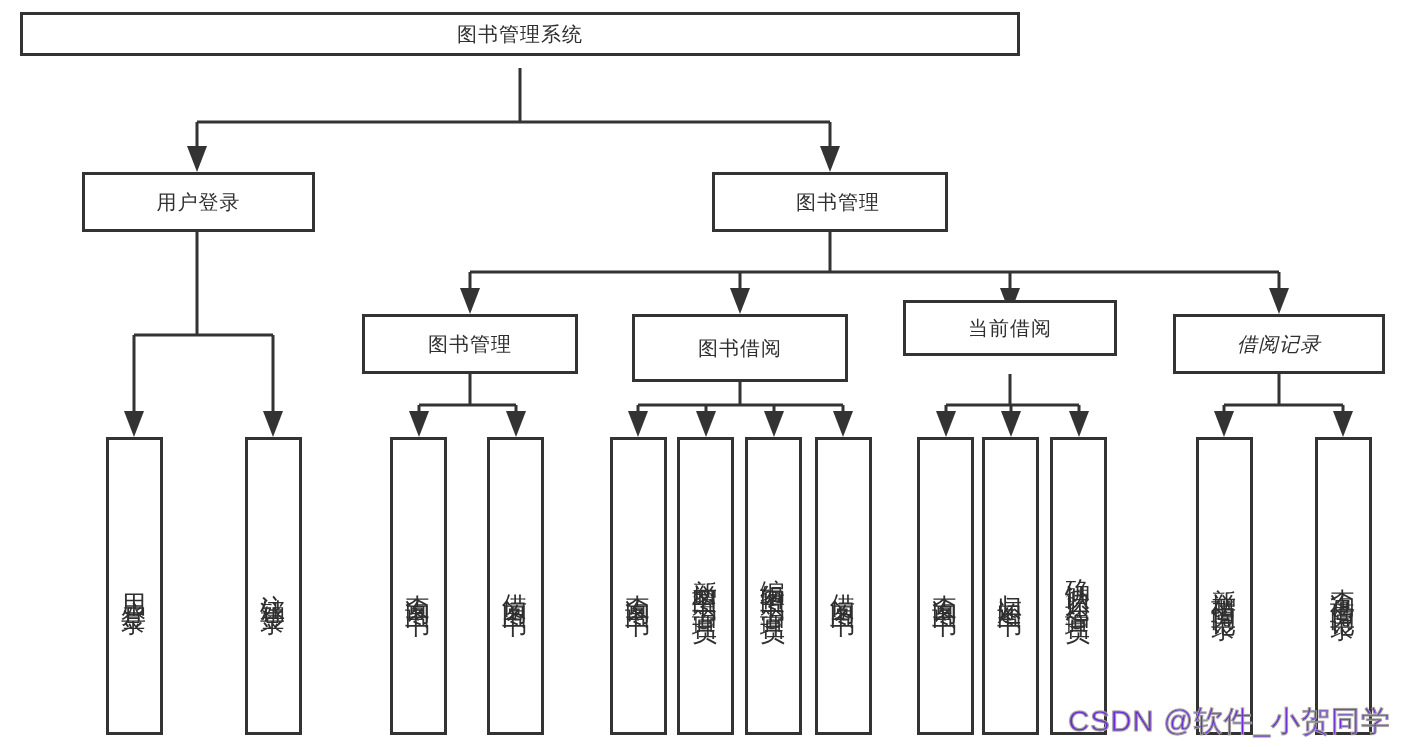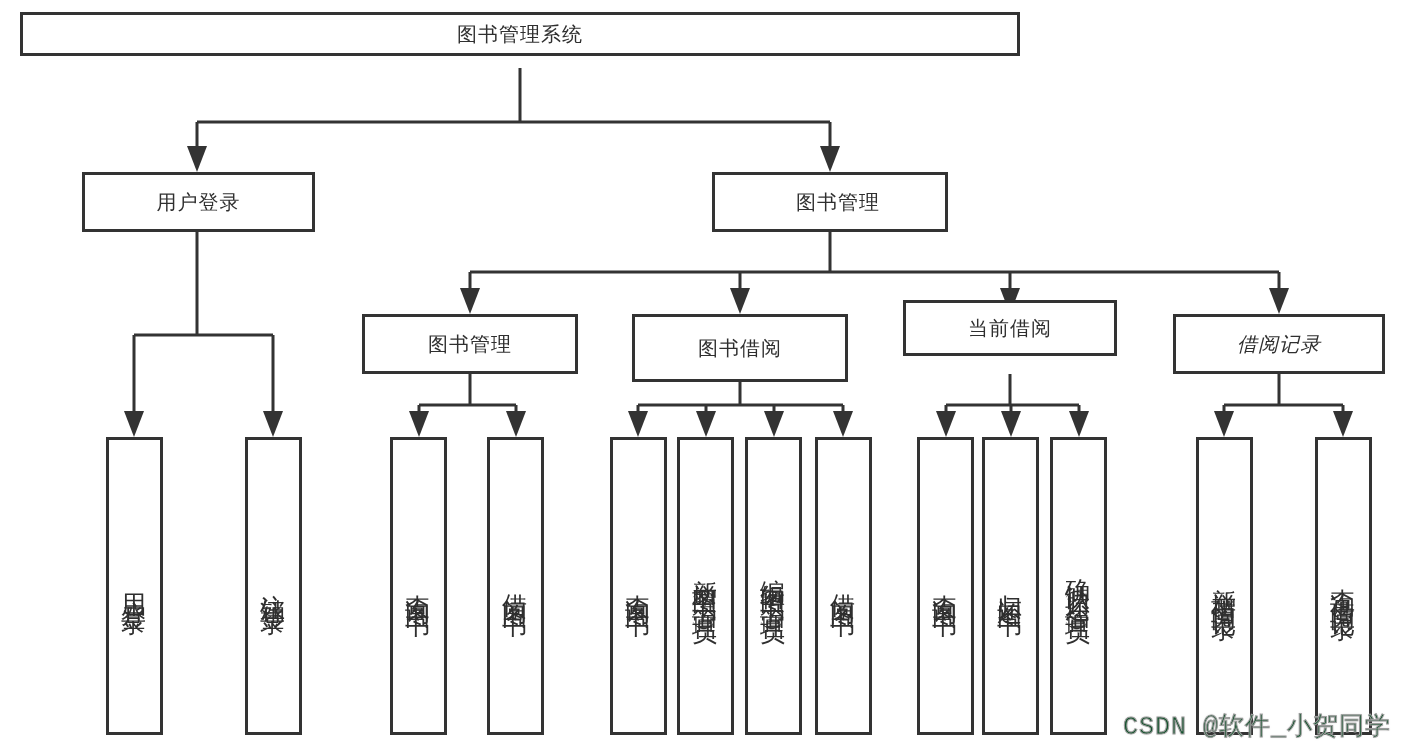--- a/index.html
+++ b/index.html
@@ -64,28 +64,27 @@
   #l9  { left: 917px; }
   #l10 { left: 982px; }
   #l11 { left: 1050px; }
   #l12 { left: 1196px; }
   #l13 { left: 1315px; }
 
   .watermark {
     position: absolute;
     right: 14px;
     bottom: 5px;
-    font-size: 25px;
+    font-size: 29px;
     letter-spacing: 1px;
-    color: #14532d;
+    color: #6d28d9;
     -webkit-text-stroke: 1px #9b9b9b;
     text-shadow: 0 0 2px rgba(140,140,140,0.55);
     z-index: 5;
     white-space: nowrap;
-    font-family: Liberation Mono, monospace;
   }
 </style>
 </head>
 <body>
 
 <div class="stage">
 
   <svg class="wires" width="1405" height="747" viewBox="0 0 1405 747" aria-hidden="true">
 
     <path class="s" d="M520 68 V122 M197 122 H830 M197 122 V150 M830 122 V150"></path>

